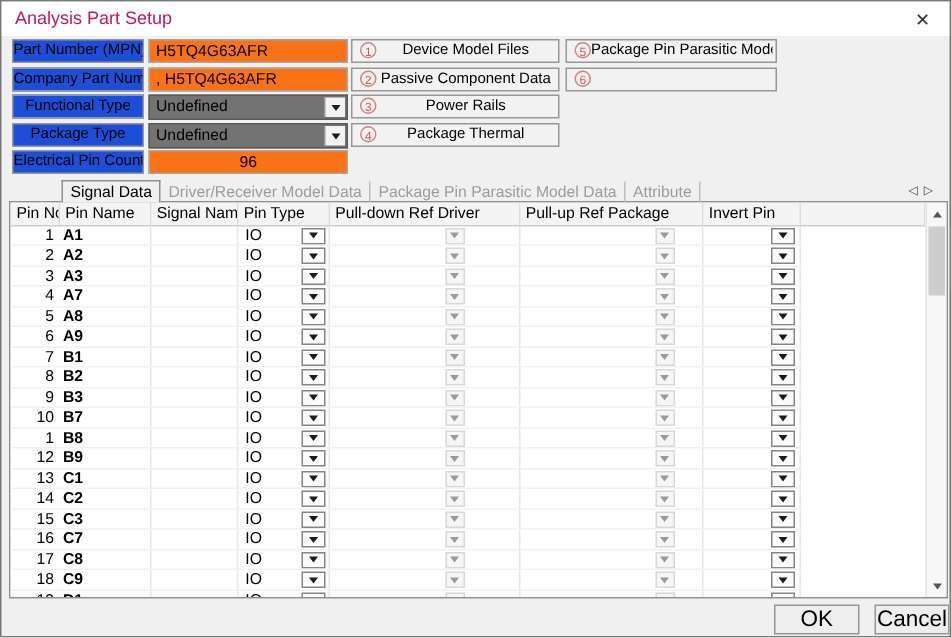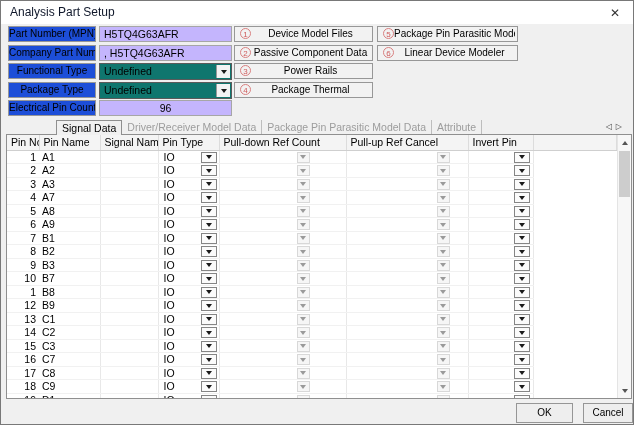--- a/index.html
+++ b/index.html
@@ -5,57 +5,57 @@
   html,body{margin:0;padding:0;background:#fff;}
   *{box-sizing:border-box;}
   .dialog{
     position:relative;width:634px;height:425px;
     border:1px solid #787878;background:#f0f0f0;
     font-family:"Liberation Sans",sans-serif;font-size:11px;color:#000;
     overflow:hidden;
   }
   
   .titlebar{position:absolute;left:0;top:0;right:0;height:23px;background:#ffffff;}
-  .titletext{position:absolute;left:9px;top:0;line-height:23px;font-size:12px;color:#0f172a;white-space:nowrap;}
+  .titletext{position:absolute;left:9px;top:0;line-height:23px;font-size:12px;color:#be185d;white-space:nowrap;}
   .closebtn{position:absolute;right:7px;top:3px;width:22px;height:18px;text-align:center;line-height:18px;font-size:12px;color:#333;cursor:default;}
   
   .flabel{position:absolute;left:7px;width:88px;height:16px;background:#1d4ed8;border:1px solid #979797;
           text-align:center;line-height:14px;font-size:10px;white-space:nowrap;overflow:hidden;}
   .fvalue{position:absolute;left:98px;width:133px;height:16px;line-height:14px;padding-left:4px;
-          background:#c4b5fd;border:1px solid #a6a6a6;white-space:nowrap;overflow:hidden;font-size:10.5px;}
+          background:#f97316;border:1px solid #a6a6a6;white-space:nowrap;overflow:hidden;font-size:10.5px;}
   .fvalue.center{text-align:center;padding-left:0;}
-  .combo{position:absolute;left:98px;width:133px;height:17px;background:#0f766e;border:1px solid #5a5a5a;
+  .combo{position:absolute;left:98px;width:133px;height:17px;background:#737373;border:1px solid #5a5a5a;
          line-height:15px;padding-left:4px;font-size:10.5px;}
   .combo .combtn{position:absolute;right:1px;top:1px;bottom:1px;width:14px;background:#f3f3f3;
          border-left:1px solid #999;display:flex;align-items:center;justify-content:center;}
   .r1{top:25px}.r2{top:44px}.r3{top:62px}.r4{top:81px}.r5{top:99px}
   
   .abtn{position:absolute;height:16px;background:#f2f2f2;border:1px solid #979797;cursor:default;}
   .abtn.col1{left:233px;width:139px;}
   .abtn.col2{left:376px;width:141px;}
   .abtn .num{position:absolute;left:5px;top:1px;width:11px;height:11px;border:1px solid #d98080;border-radius:50%;
              color:#cf5b5b;font-size:8px;line-height:11px;text-align:center;}
   .abtn .lbl{position:absolute;left:16px;right:2px;top:0;bottom:0;line-height:14px;text-align:center;
              font-size:10px;white-space:nowrap;overflow:hidden;}
   
-  .tabstrip{position:absolute;left:20px;top:119px;height:15px;display:flex;align-items:flex-start;z-index:3;padding-left:35px;}
+  .tabstrip{position:absolute;left:5px;top:119px;height:15px;display:flex;align-items:flex-end;z-index:3;padding-left:35px;}
   .tab{height:14px;line-height:14px;padding:0 5px;font-size:10.5px;white-space:nowrap;cursor:default;}
   .tab.active{border:1px solid #8f8f8f;border-bottom:none;background:#f0f0f0;height:15px;line-height:15px;color:#000;}
   .tab.inactive{color:#9c9c9c;border-right:1px solid #bdbdbd;}
   .tabnav{position:absolute;top:121px;right:7px;font-size:8px;color:#444;letter-spacing:4px;z-index:3;}
   
   .panel{position:absolute;left:5px;top:133px;width:626px;height:265px;border:1px solid #8f8f8f;background:#fff;overflow:hidden;}
   .gridwrap{position:absolute;left:0;top:0;right:14px;bottom:0;overflow:hidden;background:#fff;}
   table{border-collapse:collapse;table-layout:fixed;width:610px;}
   th{height:15px;background:#f4f4f4;border-right:1px solid #dcdcdc;border-bottom:1px solid #cfcfcf;
      font-weight:normal;text-align:left;padding:0 0 0 4px;font-size:10.5px;white-space:nowrap;overflow:hidden;}
   td{height:13.5px;border-bottom:1px solid #f1f1f1;border-right:1px solid #e8e8e8;padding:0;
      font-size:10.5px;white-space:nowrap;overflow:hidden;position:relative;}
   td.c-pinno{border-right:none;text-align:right;padding-right:3px;}
-  td.c-pinname{padding-left:3px;}
+  td.c-pinname{padding-left:3px;font-weight:bold;}
   td.c-pintype{padding-left:5px;margin-left:35px;}
   td.c-fill{border-right:none;border-bottom:none;}
   .dd{position:absolute;top:1px;height:11px;display:flex;align-items:center;justify-content:center;cursor:default;}
   .dd.dark{width:16px;background:#fbfbfb;border:1px solid #858585;}
   .dd.gray{width:13px;background:#f6f6f6;border:1px solid #d8d8d8;}
   .c-pintype .dd{right:2px;}
   .c-pulldown .dd{right:36px;}
   .c-pullup .dd{right:18px;}
   .c-invert .dd{right:3px;}
   .tri{width:0;height:0;border-left:3.5px solid transparent;border-right:3.5px solid transparent;}
@@ -63,21 +63,21 @@
   .tri.gray-t{border-top:4px solid #9a9a9a;}
   .tri.up-t{border-left:3.5px solid transparent;border-right:3.5px solid transparent;border-bottom:4px solid #555;border-top:none;}
   .tri.down-t{border-top:4px solid #555;}
   
   .vscroll{position:absolute;right:0;top:0;bottom:0;width:14px;background:#f7f7f7;border-left:1px solid #e4e4e4;}
   .sb-btn{position:absolute;left:0;width:13px;height:15px;display:flex;align-items:center;justify-content:center;}
   .sb-up{top:0;} .sb-down{bottom:0;}
   .sb-thumb{position:absolute;left:1px;right:1px;top:16px;height:46px;background:#cdcdcd;}
   
   .fbtn{position:absolute;top:402px;height:20px;background:#eeeeee;border:1px solid #969696;
-        text-align:center;line-height:18px;font-size:10px;cursor:default;}
+        text-align:center;line-height:18px;font-size:15px;cursor:default;}
   .fbtn.ok{left:515px;width:57px;}
   .fbtn.cancel{left:582px;width:50px;}
 </style>
 </head>
 <body>
 
 <div class="dialog">
 
   <div class="titlebar">
     <span class="titletext">Analysis Part Setup</span>
@@ -121,21 +121,20 @@
   <div class="abtn col1 r4">
     <span class="num">4</span>
     <span class="lbl">Package Thermal</span>
   </div>
   <div class="abtn col2 r1">
     <span class="num">5</span>
     <span class="lbl">Package Pin Parasitic Modeler</span>
   </div>
   <div class="abtn col2 r2">
     <span class="num">6</span>
-    <span class="lbl">Linear Device Modeler</span>
   </div>
 
   <div class="tabstrip">
     <div class="tab active">Signal Data</div>
     <div class="tab inactive">Driver/Receiver Model Data</div>
     <div class="tab inactive">Package Pin Parasitic Model Data</div>
     <div class="tab inactive">Attribute</div>
   </div>
   <div class="tabnav"><span>◁</span><span>▷</span></div>
 
@@ -151,22 +150,22 @@
             <col style="width:122px">
             <col style="width:65px">
             <col>
         </colgroup>
         <thead>
           <tr>
             <th>Pin No</th>
             <th>Pin Name</th>
             <th>Signal Name</th>
             <th>Pin Type</th>
-            <th>Pull-down Ref Count</th>
-            <th>Pull-up Ref Cancel</th>
+            <th>Pull-down Ref Driver</th>
+            <th>Pull-up Ref Package</th>
             <th>Invert Pin</th>
             <th></th>
           </tr>
         </thead>
         <tbody>
             <tr>
     <td class="c-pinno">1</td>
     <td class="c-pinname">A1</td>
     <td class="c-signal"></td>
     <td class="c-pintype"><span>IO</span><span class="dd dark">

